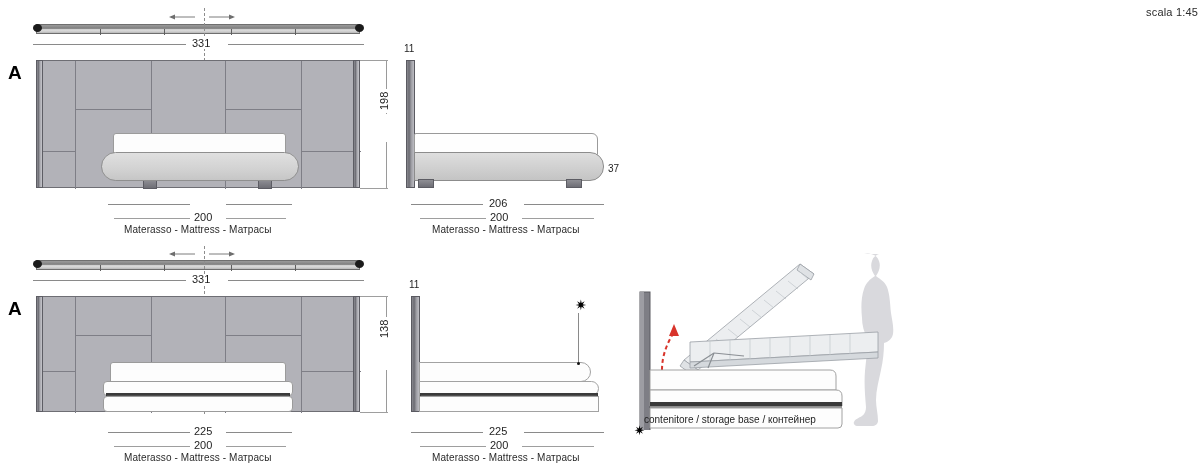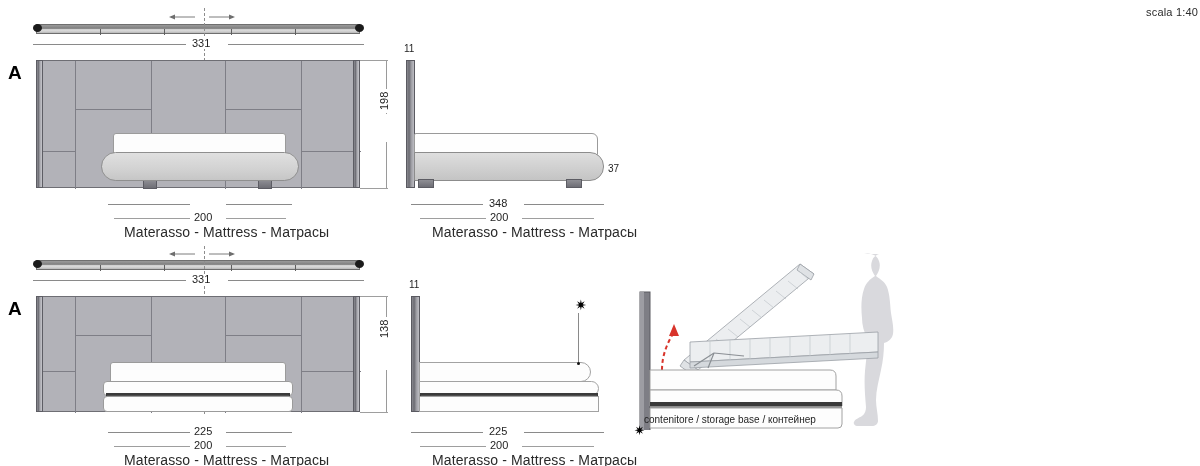--- a/index.html
+++ b/index.html
@@ -36,21 +36,21 @@
   .dim-text {
     font-size: 11px;
     color: #1e1e1e;
     background: #fff;
     padding: 0 3px;
     white-space: nowrap;
     line-height: 1;
   }
   .dim-text.small { font-size: 10px; }
   .mattress-caption {
-    font-size: 14px;
+    font-size: 10px;
     color: #2a2a2a;
     white-space: nowrap;
     letter-spacing: .1px;
   }
   .note-text {
     font-size: 10px;
     color: #1e1e1e;
     white-space: nowrap;
   }
   .note-star {
@@ -170,21 +170,21 @@
   .silhouette {
     fill: #d9d9dd;
   }
   .pad-fill { fill: #eceef0; stroke: #9aa0a6; stroke-width: .8; }
 </style>
 </head>
 <body>
 
 <div id="sheet" data-name="drawing-sheet">
 
-  <div class="abs scale-label" style="left:1146px; top:6px;" data-name="scale-label">scala 1:40</div>
+  <div class="abs scale-label" style="left:1146px; top:6px;" data-name="scale-label">scala 1:45</div>
 
   <div class="abs" data-name="upper-plan-view">
     <div class="abs plan-bar" style="left:36px; top:24px; width:324px; height:10px;" data-name="plan-bar"></div>
     <div class="abs plan-cap" style="left:33px; top:24px; width:9px; height:8px;" data-name="plan-end-cap-left"></div>
     <div class="abs plan-cap" style="left:355px; top:24px; width:9px; height:8px;" data-name="plan-end-cap-right"></div>
     <div class="abs plan-div" style="left:100px; top:29px; height:6px;" data-name="plan-divider"></div>
     <div class="abs plan-div" style="left:164px; top:29px; height:6px;" data-name="plan-divider"></div>
     <div class="abs plan-div" style="left:231px; top:29px; height:6px;" data-name="plan-divider"></div>
     <div class="abs plan-div" style="left:295px; top:29px; height:6px;" data-name="plan-divider"></div>
   </div>
@@ -266,21 +266,21 @@
     <div class="abs side-base" style="left:414px; top:152px; width:190px; height:29px;" data-name="bed-base-side"></div>
     <div class="abs foot" style="left:418px; top:179px; width:16px; height:9px;" data-name="bed-foot-side-left"></div>
     <div class="abs foot" style="left:566px; top:179px; width:16px; height:9px;" data-name="bed-foot-side-right"></div>
   </div>
 
   <div class="abs dim-text small" style="left:605px; top:164px;" data-name="upper-side-base-height-dim">37</div>
 
   <div class="abs" data-name="upper-side-length-dim">
     <div class="abs dim-line" style="left:411px; top:204px; width:72px;"></div>
     <div class="abs dim-line" style="left:524px; top:204px; width:80px;"></div>
-    <div class="abs dim-text" style="left:486px; top:198px;" data-name="dim-value">348</div>
+    <div class="abs dim-text" style="left:486px; top:198px;" data-name="dim-value">206</div>
   </div>
   <div class="abs" data-name="upper-side-mattress-inner-dim">
     <div class="abs dim-line light" style="left:420px; top:218px; width:66px;"></div>
     <div class="abs dim-line light" style="left:522px; top:218px; width:72px;"></div>
     <div class="abs dim-text" style="left:487px; top:212px;" data-name="dim-value">200</div>
   </div>
   <div class="abs mattress-caption" style="left:432px; top:224px;" data-name="mattress-caption">Materasso - Mattress - Матрасы</div>
 
   <div class="abs" data-name="lower-center-arrow-pair">
     <svg width="70" height="12" style="display:block;">

